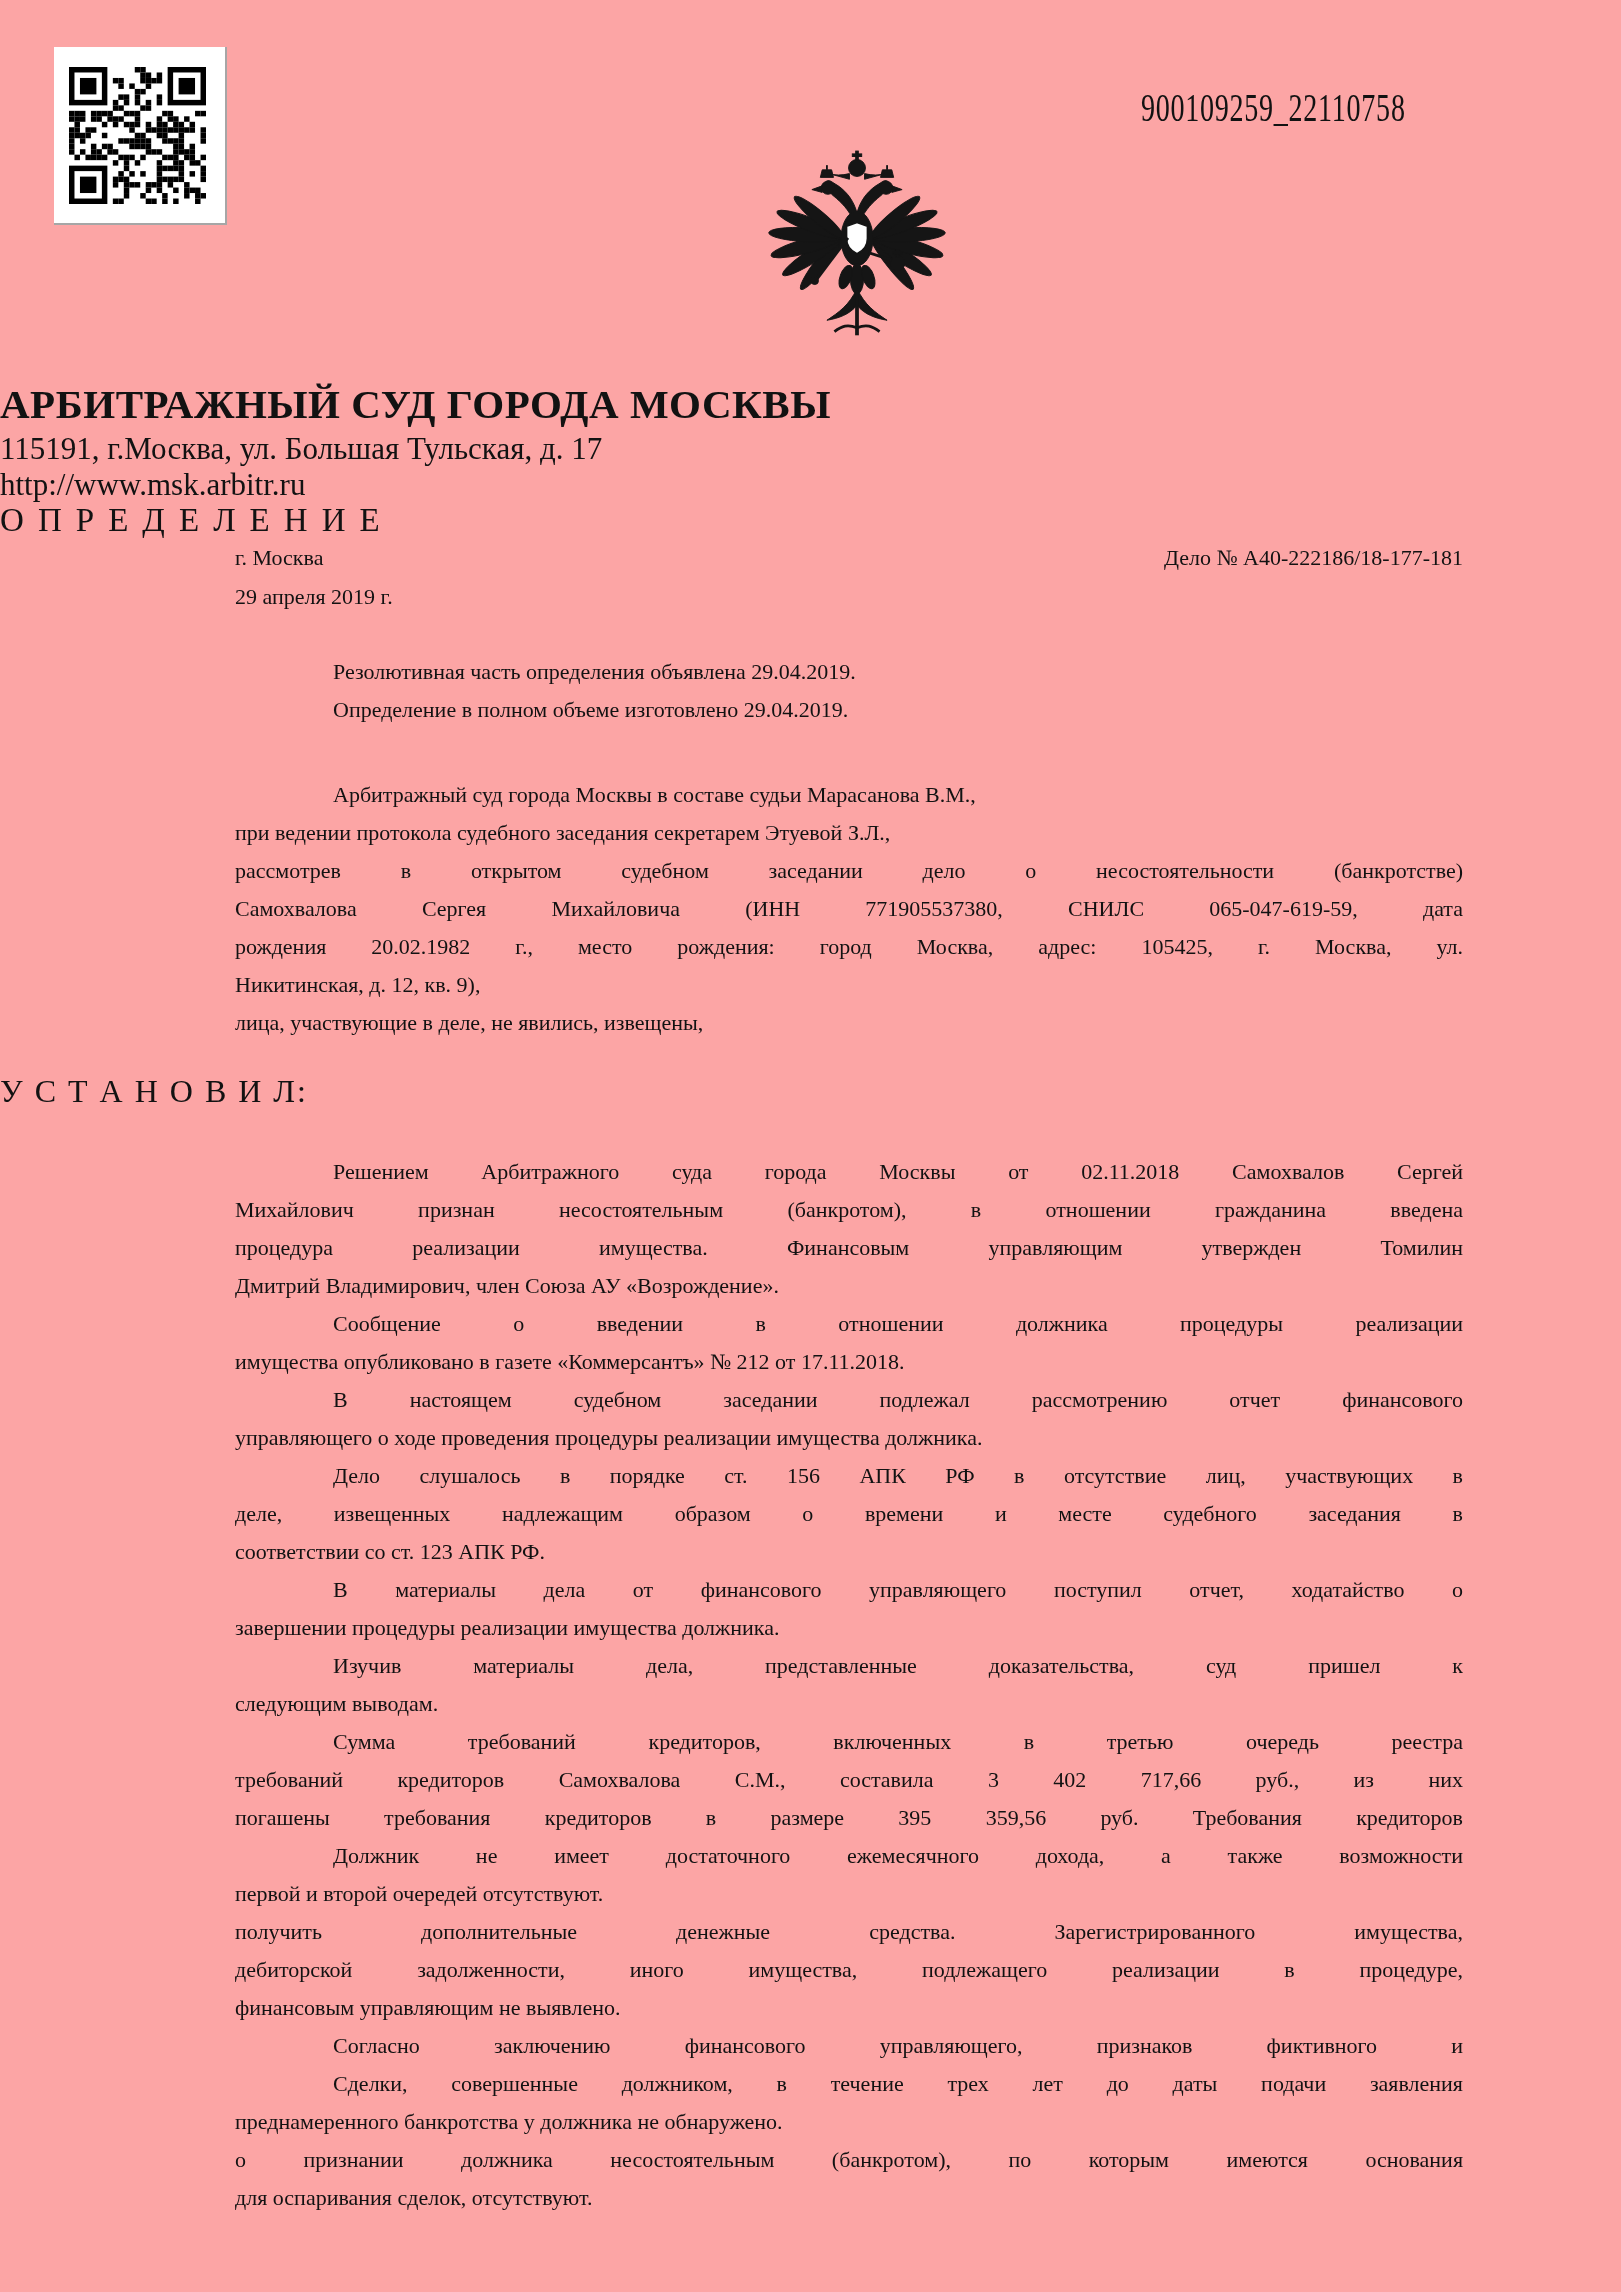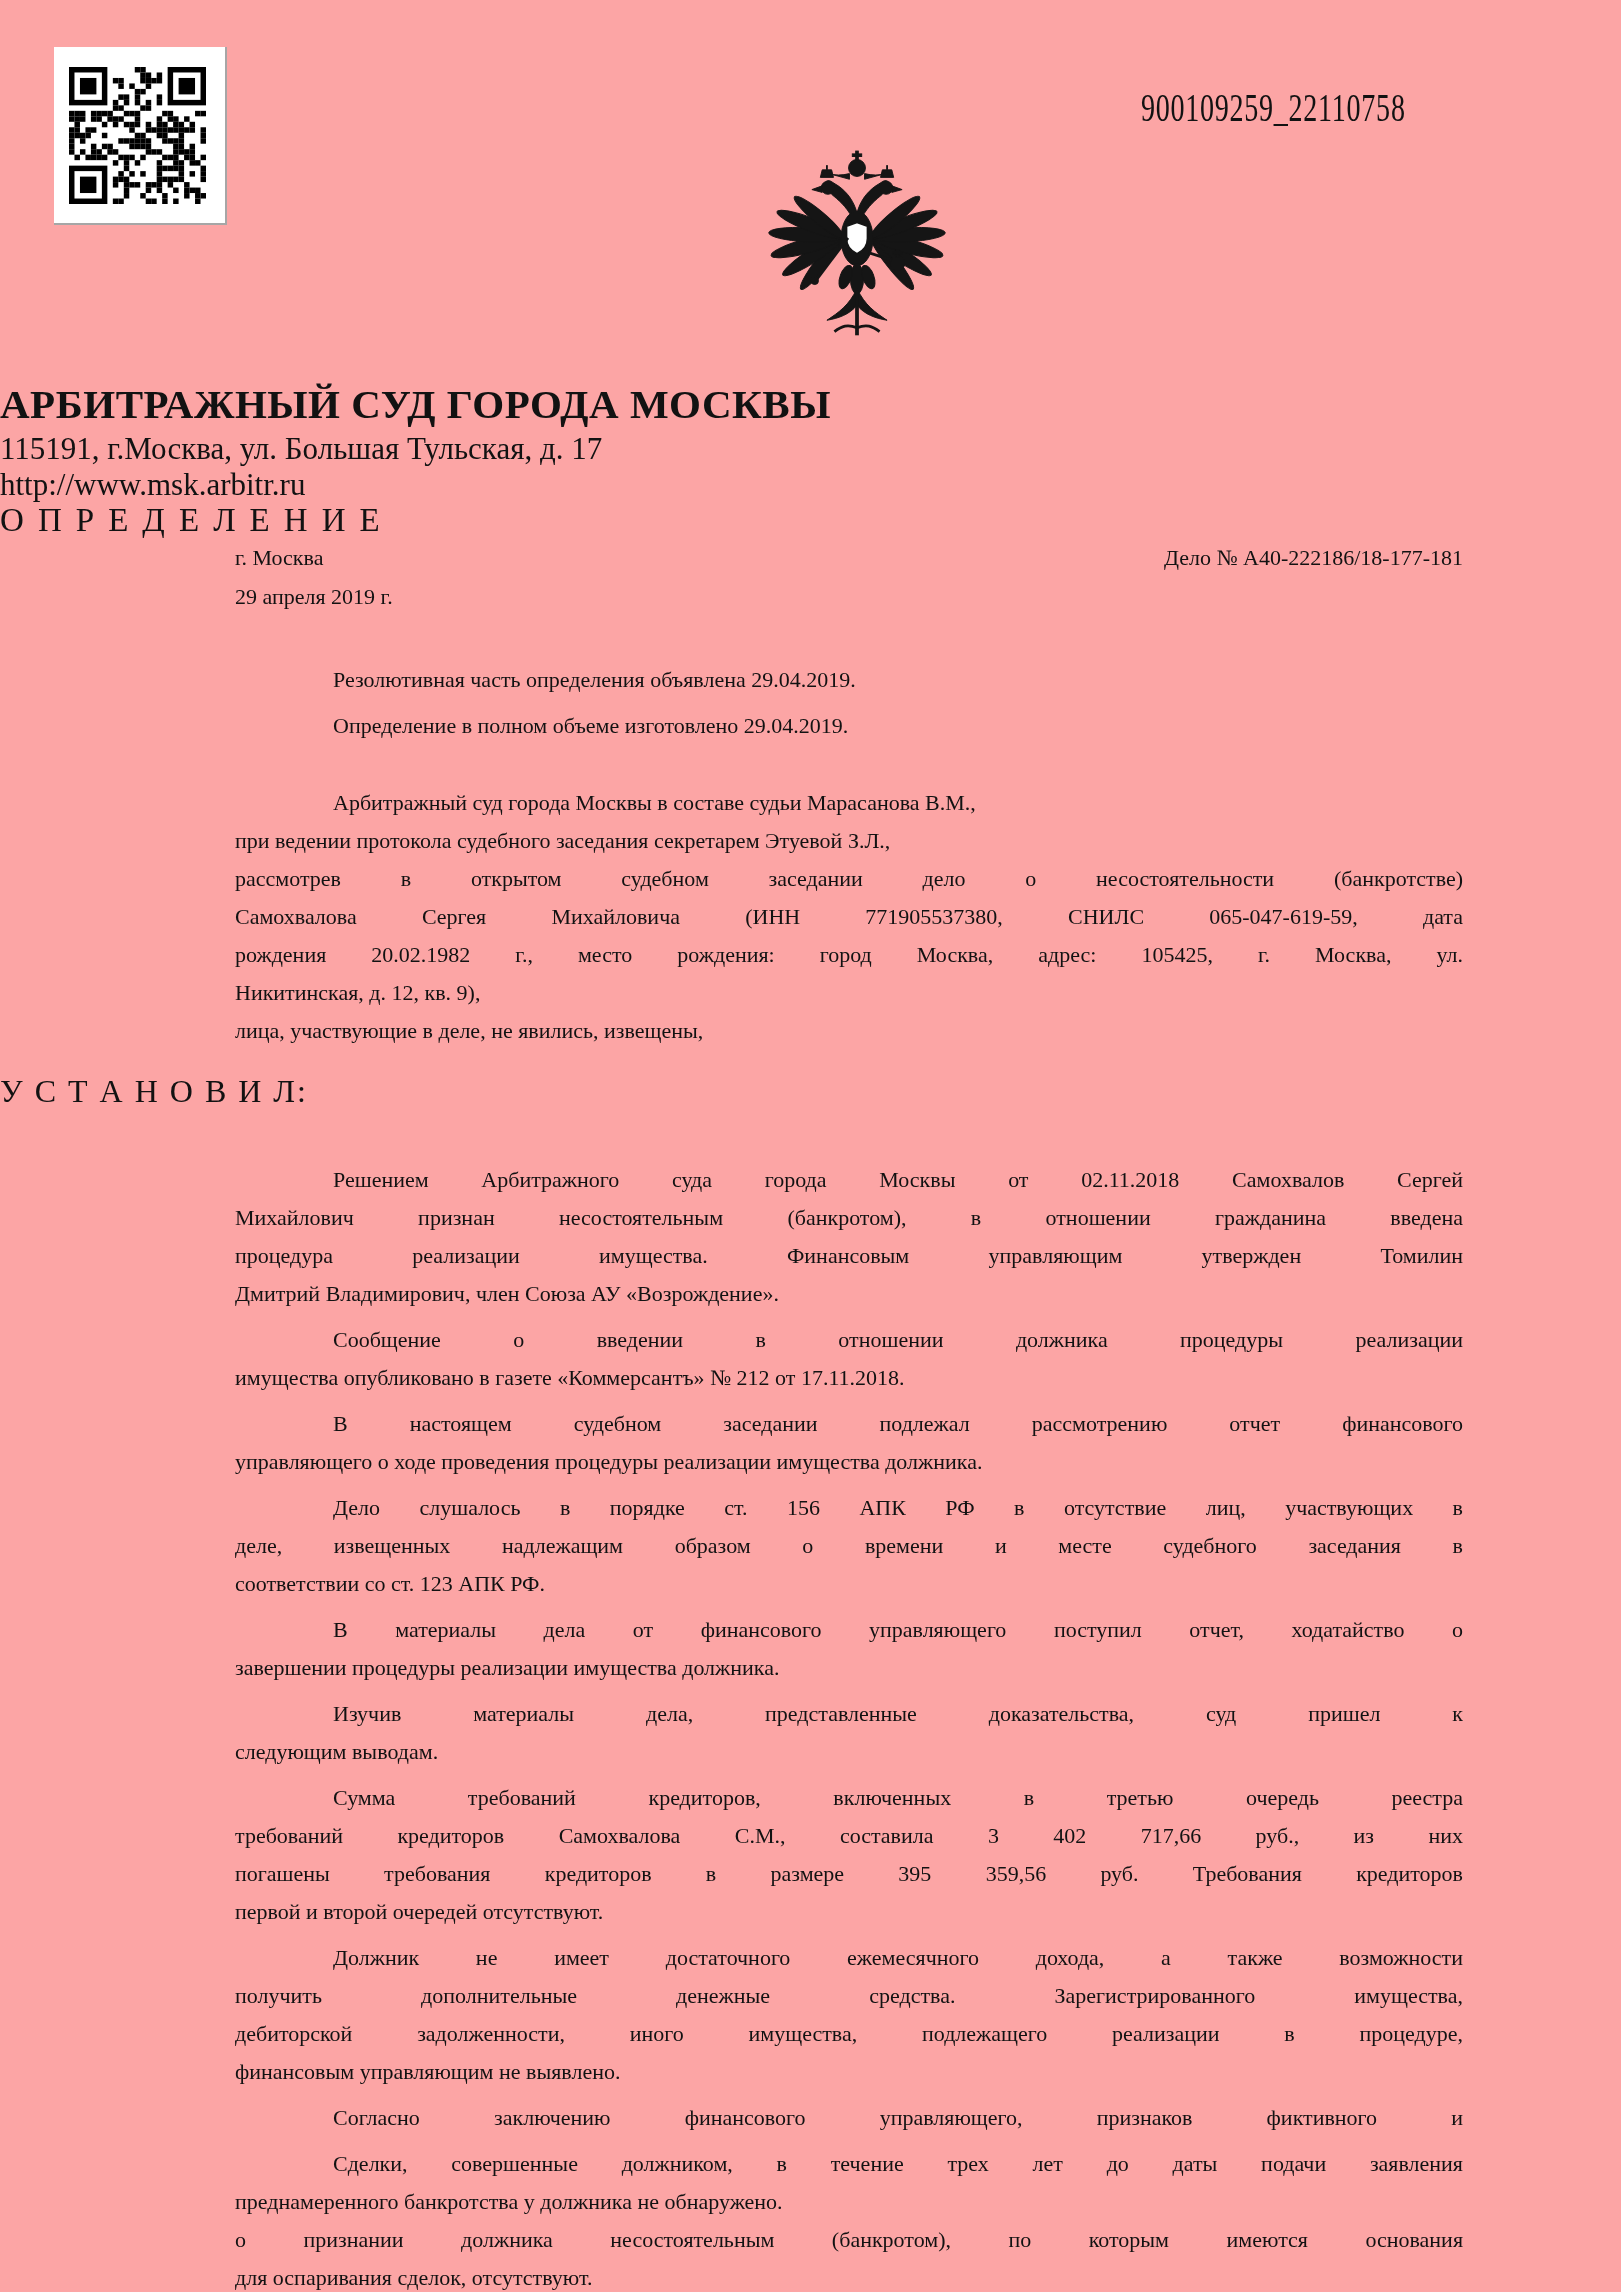--- a/index.html
+++ b/index.html
@@ -32,21 +32,21 @@
   .hdr{position:absolute;left:0;width:1621px;text-align:left;white-space:nowrap;}
   .court-name{top:380px;font-size:41px;font-weight:bold;letter-spacing:0.5px;}
   .court-address{top:431px;font-size:31px;}
   .court-url{top:467px;font-size:31px;}
   .doc-title{top:502px;font-size:33px;letter-spacing:2.9px;}
   .ustanovil{top:1073px;font-size:32px;letter-spacing:2px;}
   
   .col{position:absolute;left:235px;width:1228px;}
   .line{font-size:22px;line-height:38px;}
   .j{text-align:justify;text-align-last:justify;}
-  .ind{text-indent:98px;margin-top:8px;}
+  .ind{text-indent:98px;}
   .caserow{top:539px;display:flex;justify-content:space-between;}
   .daterow{top:578px;}
   .resolutive{top:653px;}
   .intro{top:776px;}
   .mainbody{top:1153px;}
   .nowrap{white-space:nowrap;}
 </style>
 </head>
 <body>
 
@@ -375,22 +375,22 @@
     <div class="line ind j">Дело слушалось в порядке ст. 156 АПК РФ в отсутствие лиц, участвующих в</div>
     <div class="line j">деле, извещенных надлежащим образом о времени и месте судебного заседания в</div>
     <div class="line">соответствии со ст. 123 АПК РФ.</div>
     <div class="line ind j">В материалы дела от финансового управляющего поступил отчет, ходатайство о</div>
     <div class="line">завершении процедуры реализации имущества должника.</div>
     <div class="line ind j">Изучив материалы дела, представленные доказательства, суд пришел к</div>
     <div class="line">следующим выводам.</div>
     <div class="line ind j">Сумма требований кредиторов, включенных в третью очередь реестра</div>
     <div class="line j">требований кредиторов Самохвалова С.М., составила 3 402 717,66 руб., из них</div>
     <div class="line j">погашены требования кредиторов в размере 395 359,56 руб. Требования кредиторов</div>
+    <div class="line ind j">Должник не имеет достаточного ежемесячного дохода, а также возможности</div>
     <div class="line">первой и второй очередей отсутствуют.</div>
-    <div class="line ind j">Должник не имеет достаточного ежемесячного дохода, а также возможности</div>
     <div class="line j">получить дополнительные денежные средства. Зарегистрированного имущества,</div>
     <div class="line j">дебиторской задолженности, иного имущества, подлежащего реализации в процедуре,</div>
     <div class="line">финансовым управляющим не выявлено.</div>
     <div class="line ind j">Согласно заключению финансового управляющего, признаков фиктивного и</div>
     <div class="line ind j">Сделки, совершенные должником, в течение трех лет до даты подачи заявления</div>
     <div class="line">преднамеренного банкротства у должника не обнаружено.</div>
     <div class="line j">о признании должника несостоятельным (банкротом), по которым имеются основания</div>
     <div class="line">для оспаривания сделок, отсутствуют.</div>
   </div>
 

